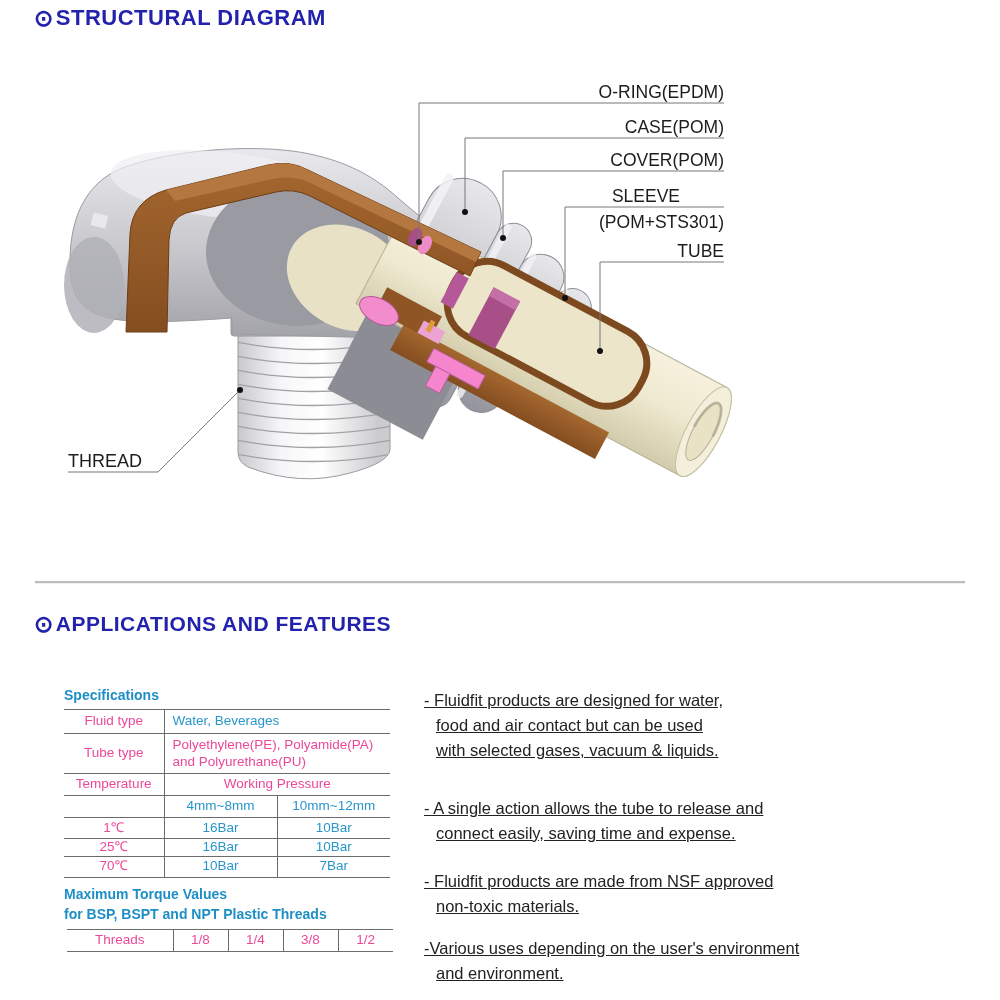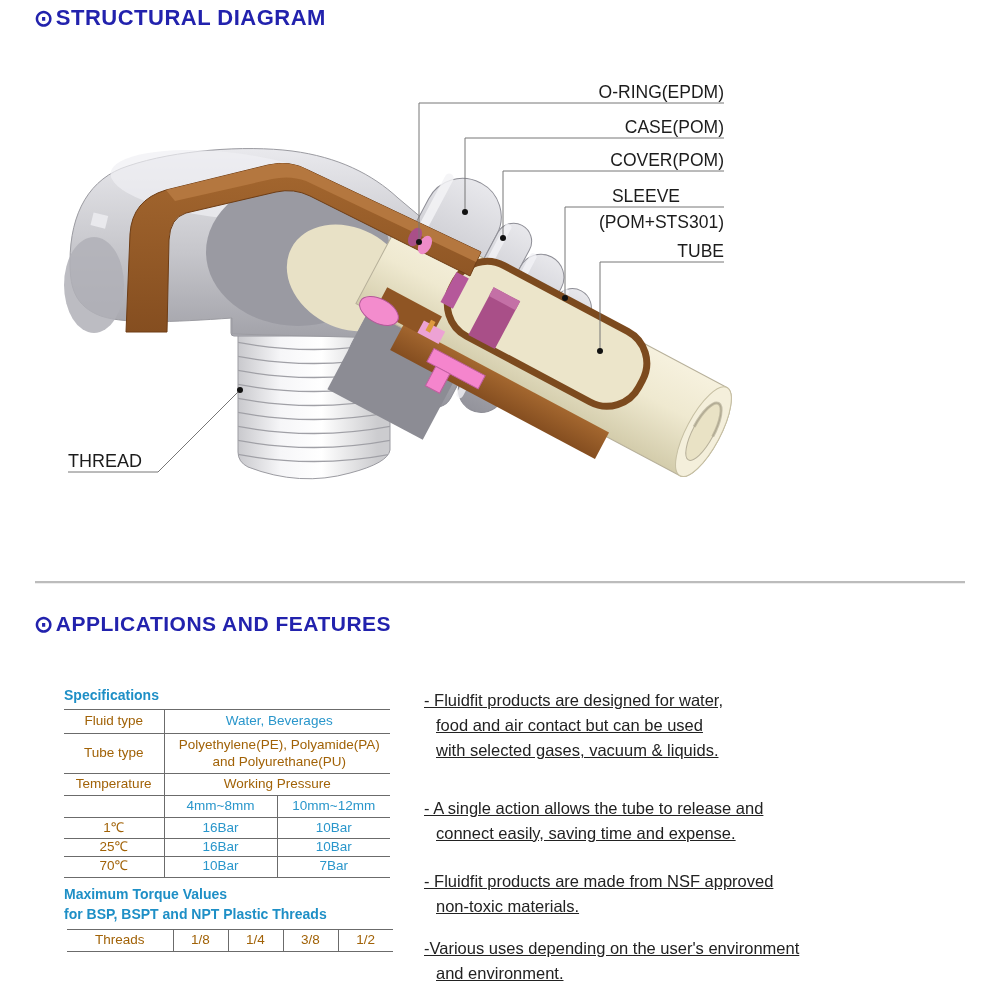--- a/index.html
+++ b/index.html
@@ -20,22 +20,22 @@
   #head2 { left:34px; top:612px; font-size:21px; }
 
   
   #divider { left:35px; top:581px; width:930px; height:2px; background:#bcbcbc; border-bottom:1px solid #eeeeee; }
 
   
   .blue-head { color:#1e8fc6; font-weight:bold; font-size:14px; white-space:nowrap; }
 
   
   table { border-collapse:collapse; table-layout:fixed; }
-  td { font-size:13.5px; color:#a16207; padding:0 4px; line-height:1.25; }
-  .rule { border-top:1px solid #6b6b6b; border-bottom:1px solid #6b6b6b;text-align:center; }
+  td { font-size:13.5px; color:#ec4899; padding:0 4px; line-height:1.25; }
+  .rule { border-top:1px solid #6b6b6b; border-bottom:1px solid #6b6b6b; }
   .vr { border-right:1px solid #6b6b6b; }
   .ctr { text-align:center; }
   .blue-val { color:#2996cb; }
 
   #spec-table { width:326px; }
   #spec-table col.c1 { width:100px; }
   #spec-table col.c2 { width:113px; }
   #spec-table col.c3 { width:113px; }
   #torque-table { width:326px; }
   #torque-table col.t1 { width:106px; }

